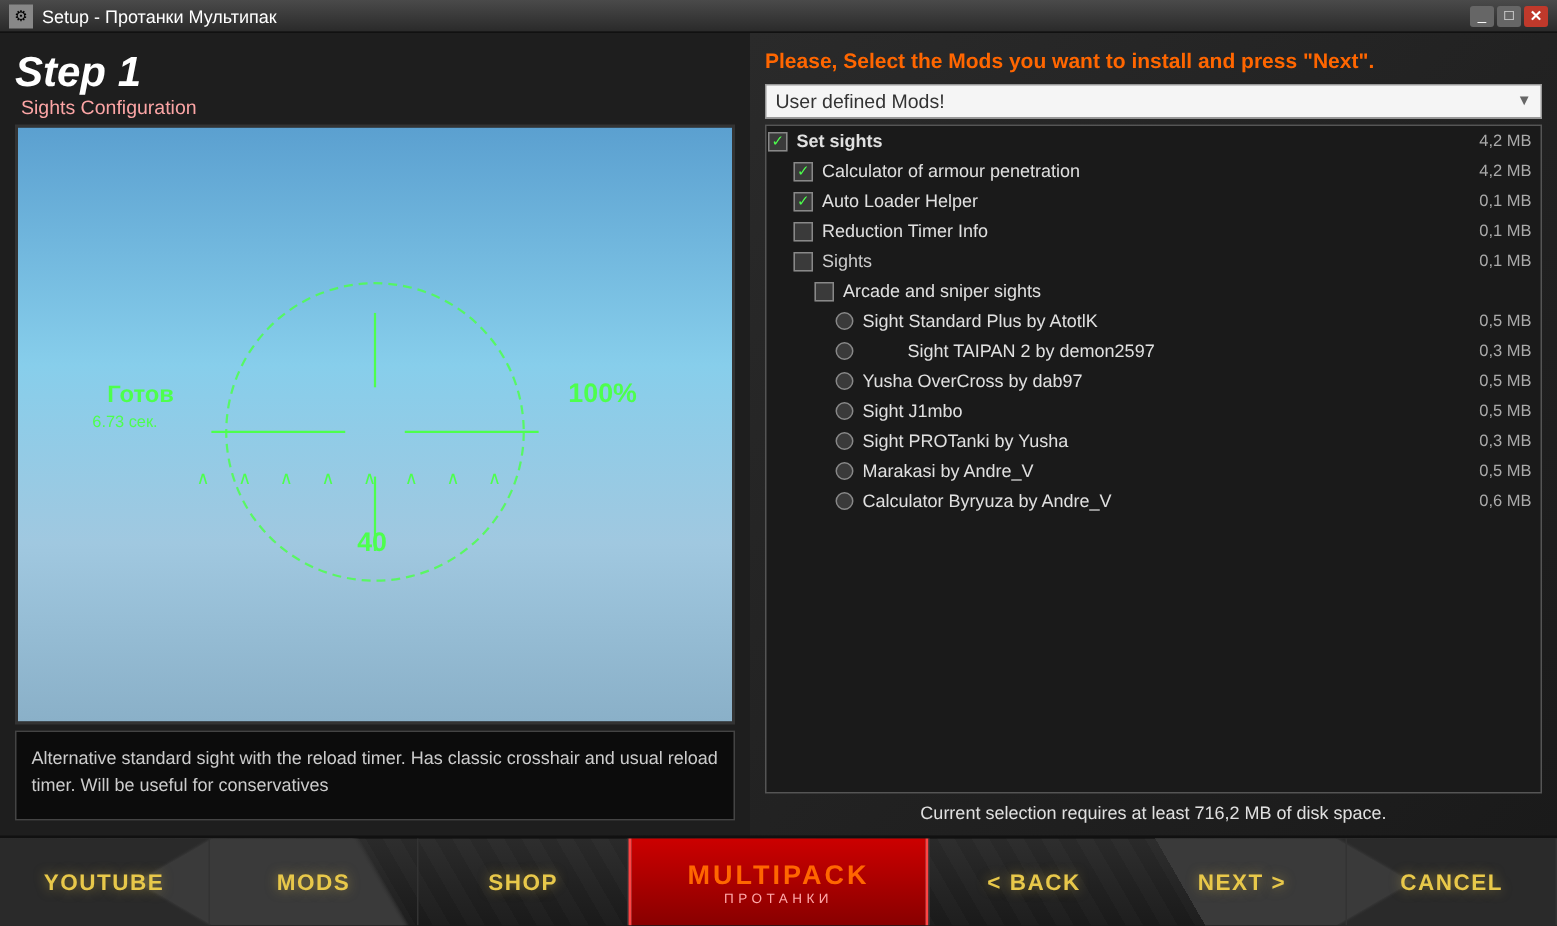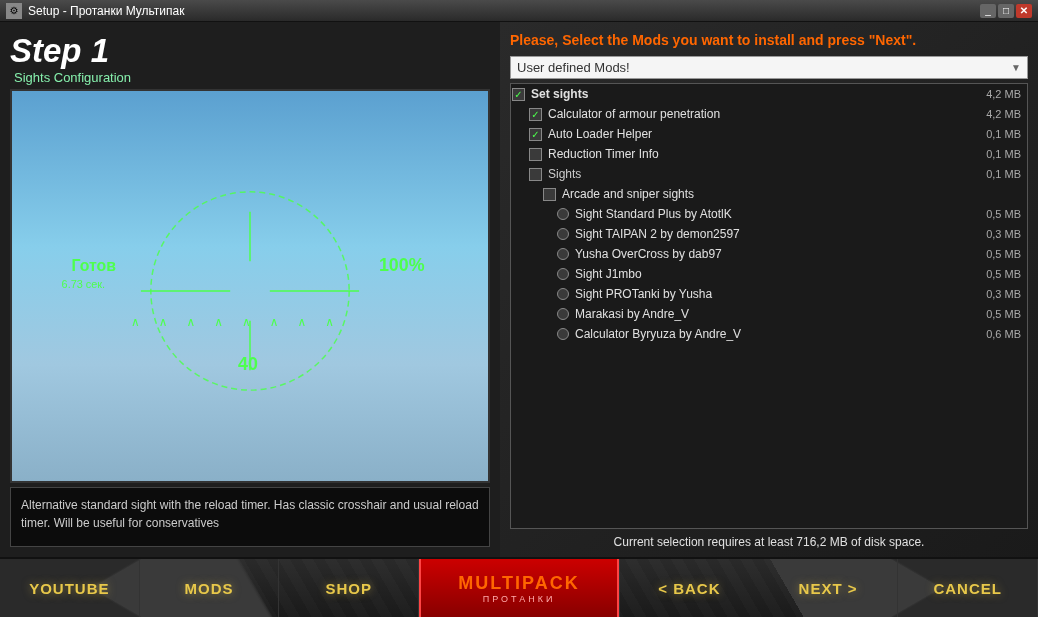--- a/index.html
+++ b/index.html
@@ -72,26 +72,26 @@
       flex-direction: column;
       padding: 10px;
       background: #1e1e1e;
       position: relative;
     }
     .step-header {
       margin-bottom: 4px;
     }
     .step-title {
       color: #fff;
-      font-size: 33px;
+      font-size: 28px;
       font-weight: bold;
       font-style: italic;
     }
     .step-subtitle {
-      color: #86efac;
+      color: #fca5a5;
       font-size: 13px;
       margin-left: 4px;
     }
 
     
     .preview-area {
       flex: 1;
       background: linear-gradient(180deg, #5ba0d0 0%, #87ceeb 40%, #a0c8e0 70%, #8ab0c8 100%);
       border: 2px solid #333;
       position: relative;
@@ -407,21 +407,21 @@
         <div class="mod-item" style="padding-left: 32px;">
           <div class="mod-checkbox"></div>
           <span class="mod-label">Arcade and sniper sights</span>
           <span class="mod-size"></span>
         </div>
         <div class="mod-item" style="padding-left: 46px;">
           <div class="mod-radio"></div>
           <span class="mod-label">Sight Standard Plus by AtotlK</span>
           <span class="mod-size">0,5 MB</span>
         </div>
-        <div class="mod-item" style="padding-left: 46px;">
+        <div class="mod-item" style="padding-left: 46px; gap: 30px;">
           <div class="mod-radio"></div>
           <span class="mod-label">Sight TAIPAN 2 by demon2597</span>
           <span class="mod-size">0,3 MB</span>
         </div>
         <div class="mod-item" style="padding-left: 46px;">
           <div class="mod-radio"></div>
           <span class="mod-label">Yusha OverCross by dab97</span>
           <span class="mod-size">0,5 MB</span>
         </div>
         <div class="mod-item" style="padding-left: 46px;">

